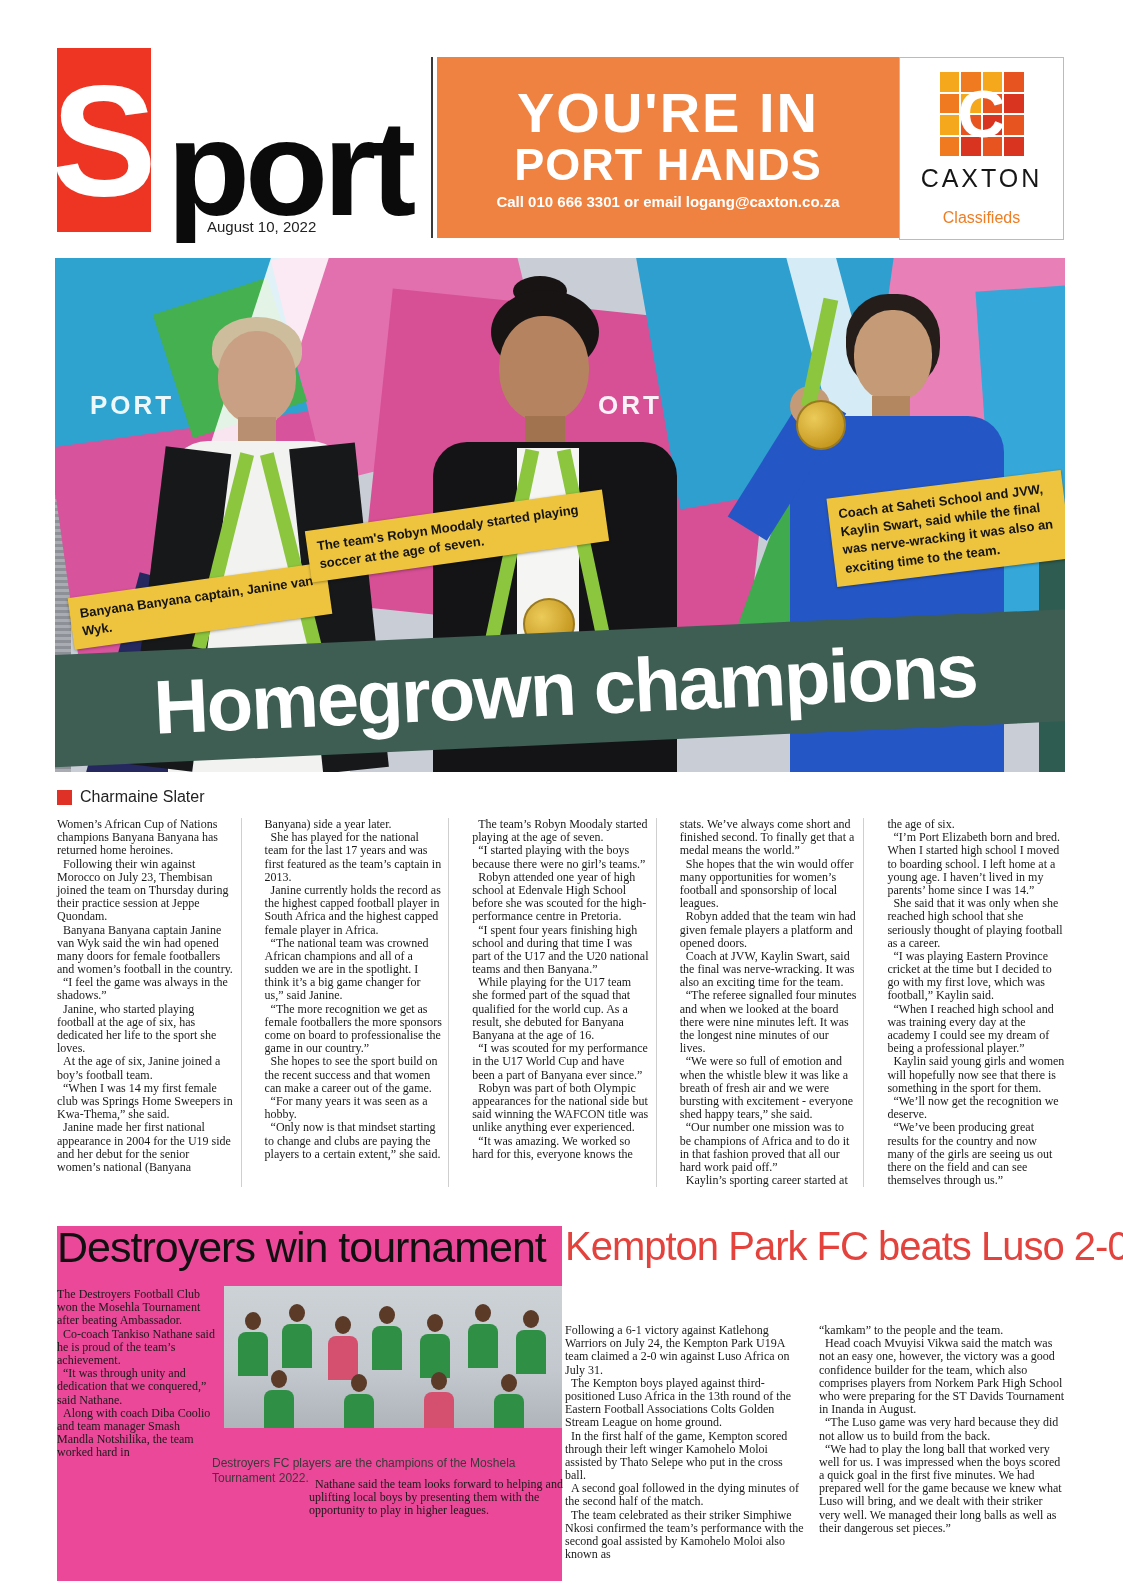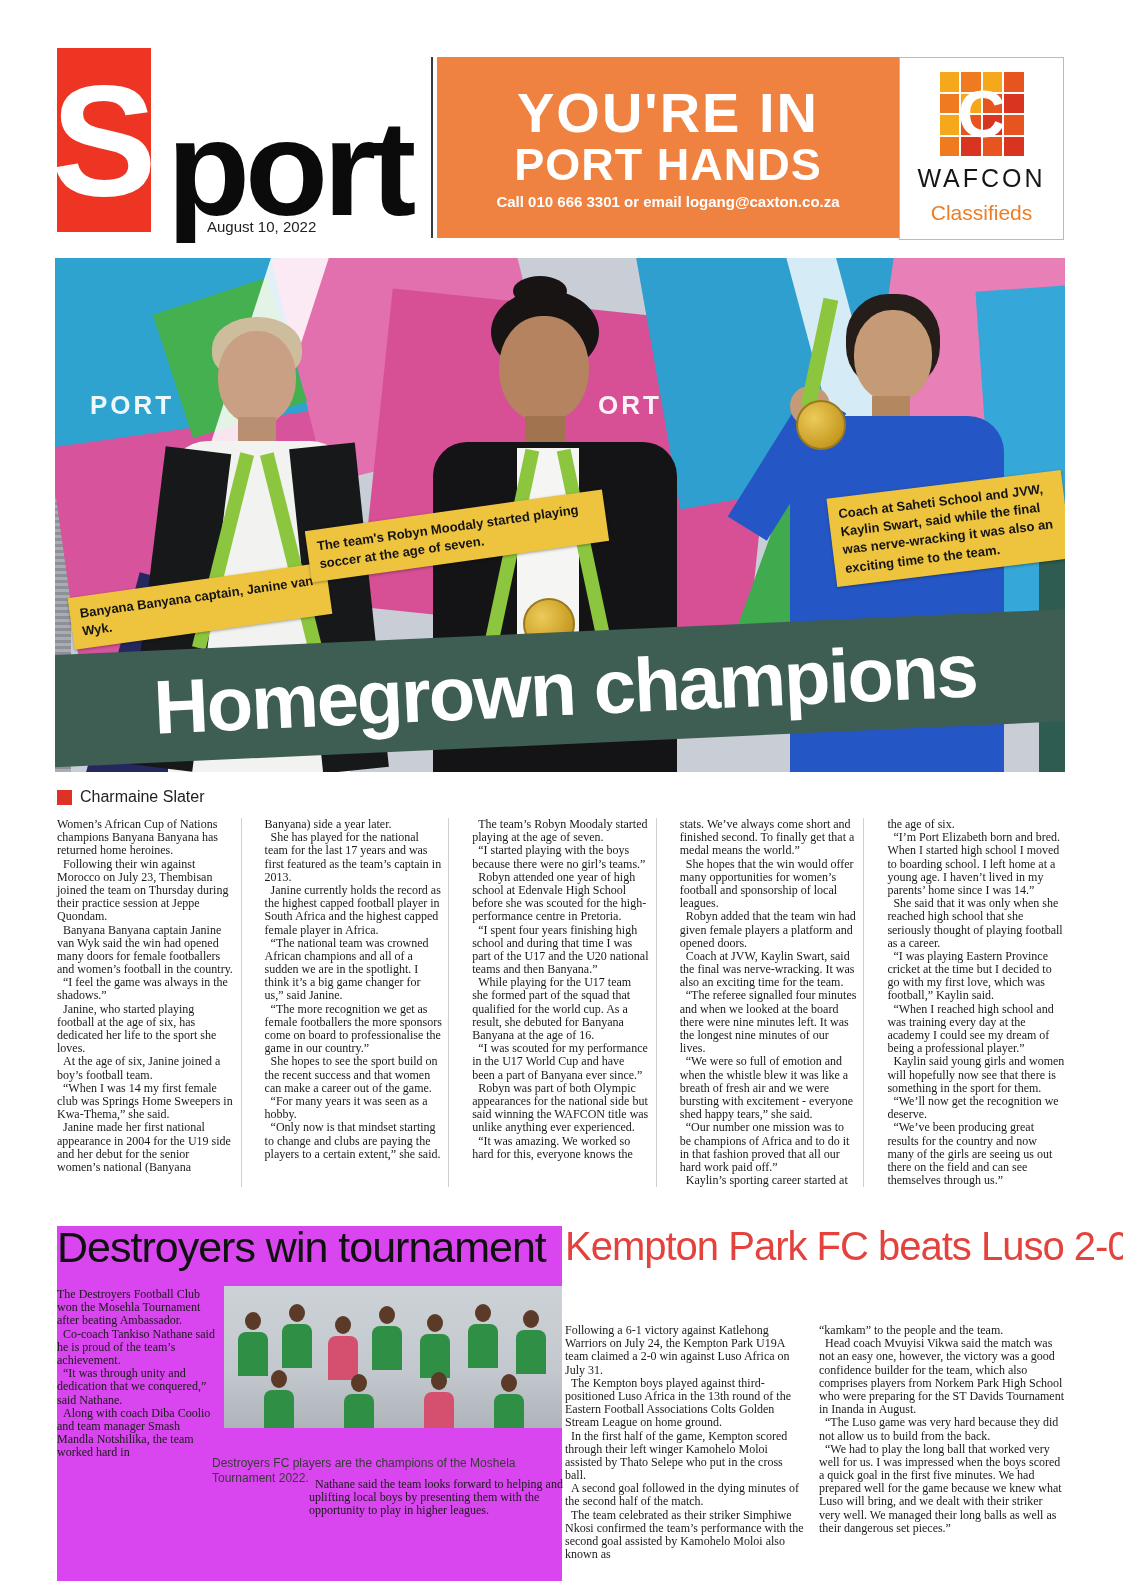--- a/index.html
+++ b/index.html
@@ -28,21 +28,21 @@
   .ad-l2{font-size:45px;font-weight:800;letter-spacing:1px;line-height:1.05;}
   .ad-contact{font-size:15px;font-weight:700;margin-top:4px;}
   .caxton{left:899px;top:57px;width:163px;height:181px;background:#fff;border:1px solid #bbb;
           display:flex;flex-direction:column;align-items:center;font-family:"Liberation Sans",sans-serif;}
   .cax-grid{position:relative;width:84px;height:84px;margin-top:14px;display:grid;
             grid-template-columns:repeat(4,1fr);grid-template-rows:repeat(4,1fr);gap:2px;}
   .cax-grid i{display:block;}
   .cax-c{position:absolute;left:0;top:0;width:84px;height:84px;display:flex;align-items:center;
          justify-content:center;color:#fff;font-weight:700;font-size:66px;line-height:1;}
   .cax-name{font-size:25px;letter-spacing:3px;color:#161616;margin-top:8px;}
-  .cax-sub{font-size:21px;color:#ee7d24;margin-top:8px;}
+  .cax-sub{font-size:16px;color:#ee7d24;margin-top:16px;}
 
   
   .hero{left:55px;top:258px;width:1010px;height:514px;overflow:hidden;background:#c9ced6;}
   .shape{position:absolute;z-index:1;}
   .figure{position:absolute;z-index:3;}
   .bg-word{position:absolute;z-index:2;color:rgba(255,255,255,0.92);
            font-family:"Liberation Sans",sans-serif;font-weight:700;font-size:26px;letter-spacing:3px;}
   .label{position:absolute;z-index:6;background:#eec43f;color:#141414;
          font-family:"Liberation Sans",sans-serif;font-weight:700;font-size:13px;line-height:1.4;
          padding:8px 10px;box-shadow:0 1px 3px rgba(0,0,0,.35);}
@@ -53,21 +53,21 @@
 
   
   .byline{left:57px;top:788px;display:flex;align-items:center;gap:8px;
           font-family:"Liberation Sans",sans-serif;font-size:16px;color:#222;}
   .byline .sq{width:15px;height:15px;background:#e03127;display:inline-block;}
   .columns{left:57px;top:818px;width:1008px;display:flex;}
   .col{width:190px;font-size:12px;line-height:1.1;color:#191919;white-space:pre-line;}
   .col:not(:last-child){border-right:1px solid #cfcfcf;padding-right:6px;margin-right:23px;}
 
   
-  .destroyers{left:57px;top:1226px;width:505px;height:355px;background:#d946ef;}
+  .destroyers{left:57px;top:1226px;width:505px;height:355px;background:#ec4899;}
   .d-head{font-family:"Liberation Sans",sans-serif;font-size:43px;letter-spacing:-1px;color:#101010;
           line-height:1.0;}
   .d-leftcol{position:absolute;left:0;top:62px;width:160px;}
   .bodytext{font-size:12px;line-height:1.1;color:#191919;white-space:pre-line;}
   .d-bottom{width:245px;margin-top:3px;}
   .d-photo{position:absolute;left:167px;top:60px;width:338px;height:142px;overflow:hidden;
            background:linear-gradient(#cdd2d7 0%,#c2c8cd 60%,#aeb4b9 100%);}
   .player{position:absolute;}
   .player .head{width:16px;height:18px;border-radius:50%;background:#5b3a28;margin:0 auto;}
   .player .torso{width:30px;height:44px;border-radius:8px 8px 0 0;background:#2e8f45;margin-top:2px;}
@@ -116,21 +116,21 @@
       <i style="background:#f5a81c"></i>
         <i style="background:#e8541f"></i>
         <i style="background:#d93420"></i>
         <i style="background:#e8541f"></i>
       <i style="background:#ef7a1f"></i>
         <i style="background:#d93420"></i>
         <i style="background:#e8541f"></i>
         <i style="background:#d93420"></i>
       <div class="cax-c">C</div>
     </div>
-    <div class="cax-name">WAFCON</div>
+    <div class="cax-name">CAXTON</div>
     <div class="cax-sub">Classifieds</div>
   </div>
 
   <div class="abs hero">
 
     <div class="shape" style="left:0;top:0;width:16px;height:514px;background:repeating-linear-gradient(0deg,#a9adb3 0 3px,#8d9197 3px 6px);"></div>
     <div class="shape" style="left:-30px;top:-20px;width:300px;height:280px;background:#2ea3cf;transform:rotate(12deg);"></div>
     <div class="shape" style="left:8px;top:170px;width:270px;height:220px;background:#d7539c;transform:rotate(-8deg);"></div>
     <div class="shape" style="left:55px;top:330px;width:150px;height:210px;background:#25285e;transform:rotate(15deg);"></div>
     <div class="shape" style="left:240px;top:-30px;width:240px;height:230px;background:#e270ae;transform:rotate(-14deg);"></div>

